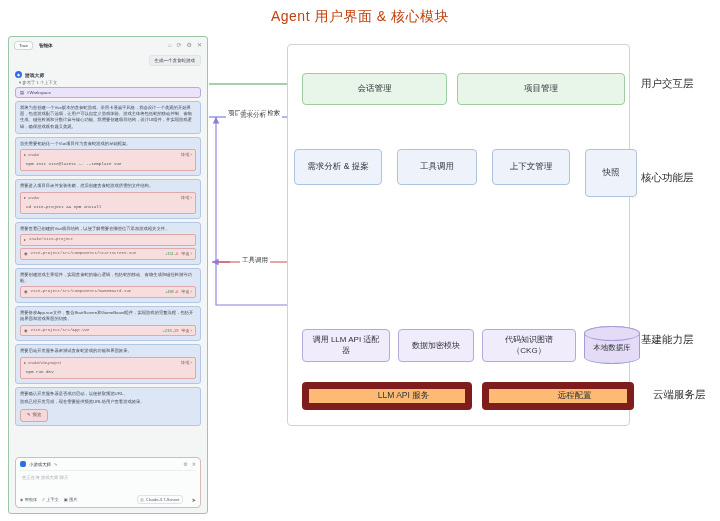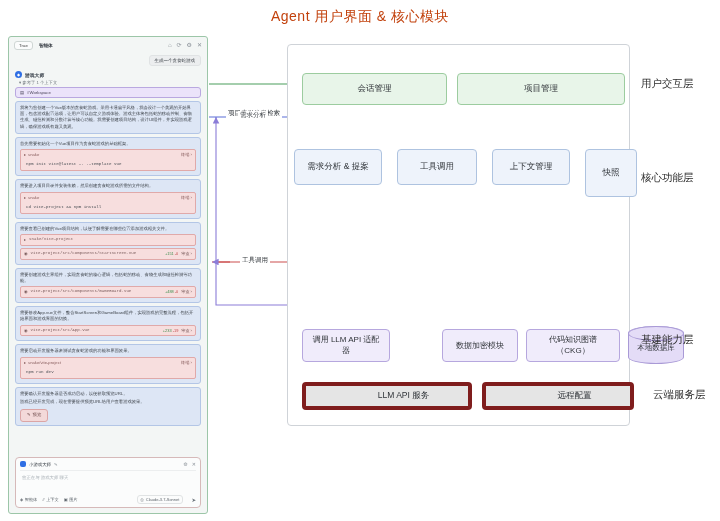--- a/index.html
+++ b/index.html
@@ -229,21 +229,21 @@
     border-radius: 4px;
     display: flex; align-items: center; justify-content: center;
     font-size: 8.5px;
     color: #2f3338;
     text-align: center;
     padding: 4px 6px;
   }
   .node.green { background: #e8f5e9; border: 1px solid #9ccc9f; }
   .node.blue  { background: #eef3fb; border: 1px solid #aec3e0; }
   .node.purple{ background: #f0ecfb; border: 1px solid #b6a7de; }
-  .node.grey  { background: #e5e5e5; border: 4px solid #7f1d1d; padding-left: 39px; }
+  .node.grey  { background: #fdba74; border: 7px solid #7f1d1d; padding-left: 39px; }
 
   .cylinder {
     position: relative;
     width: 56px; height: 38px;
     background: #e4dcf7;
     border: 1px solid #a99ad6;
     border-radius: 50% / 18%;
     display: flex; align-items: center; justify-content: center;
     font-size: 7.5px;
     color: #2f3338;
@@ -486,21 +486,21 @@
 
   <div class="row" style="left:6px; top:104px; gap:15px;">
     <div class="node blue" style="width:88px;height:36px;">需求分析 &amp; 提案</div>
     <div class="node blue" style="width:80px;height:36px;">工具调用</div>
     <div class="node blue" style="width:78px;height:36px;">上下文管理</div>
     <div class="node blue" style="width:52px;height:48px;">快照</div>
   </div>
 
   <div class="row" style="left:14px; top:281px; gap:8px; align-items:center;">
     <div class="node purple" style="width:88px;height:33px;font-size:8px;">调用 LLM API 适配器</div>
-    <div class="node purple" style="width:76px;height:33px;font-size:8px;margin-left:44px;">数据加密模块</div>
+    <div class="node purple" style="width:76px;height:33px;font-size:8px;">数据加密模块</div>
     <div class="node purple" style="width:94px;height:33px;font-size:8px;">代码知识图谱（CKG）</div>
     <div class="cylinder">
       <span>本地数据库</span>
     </div>
   </div>
 
   <div class="row" style="left:14px; top:337px;">
     <div class="node grey" style="width:170px;height:28px;">LLM API 服务</div>
     <div class="node grey" style="width:152px;height:28px;">远程配置</div>
   </div>

